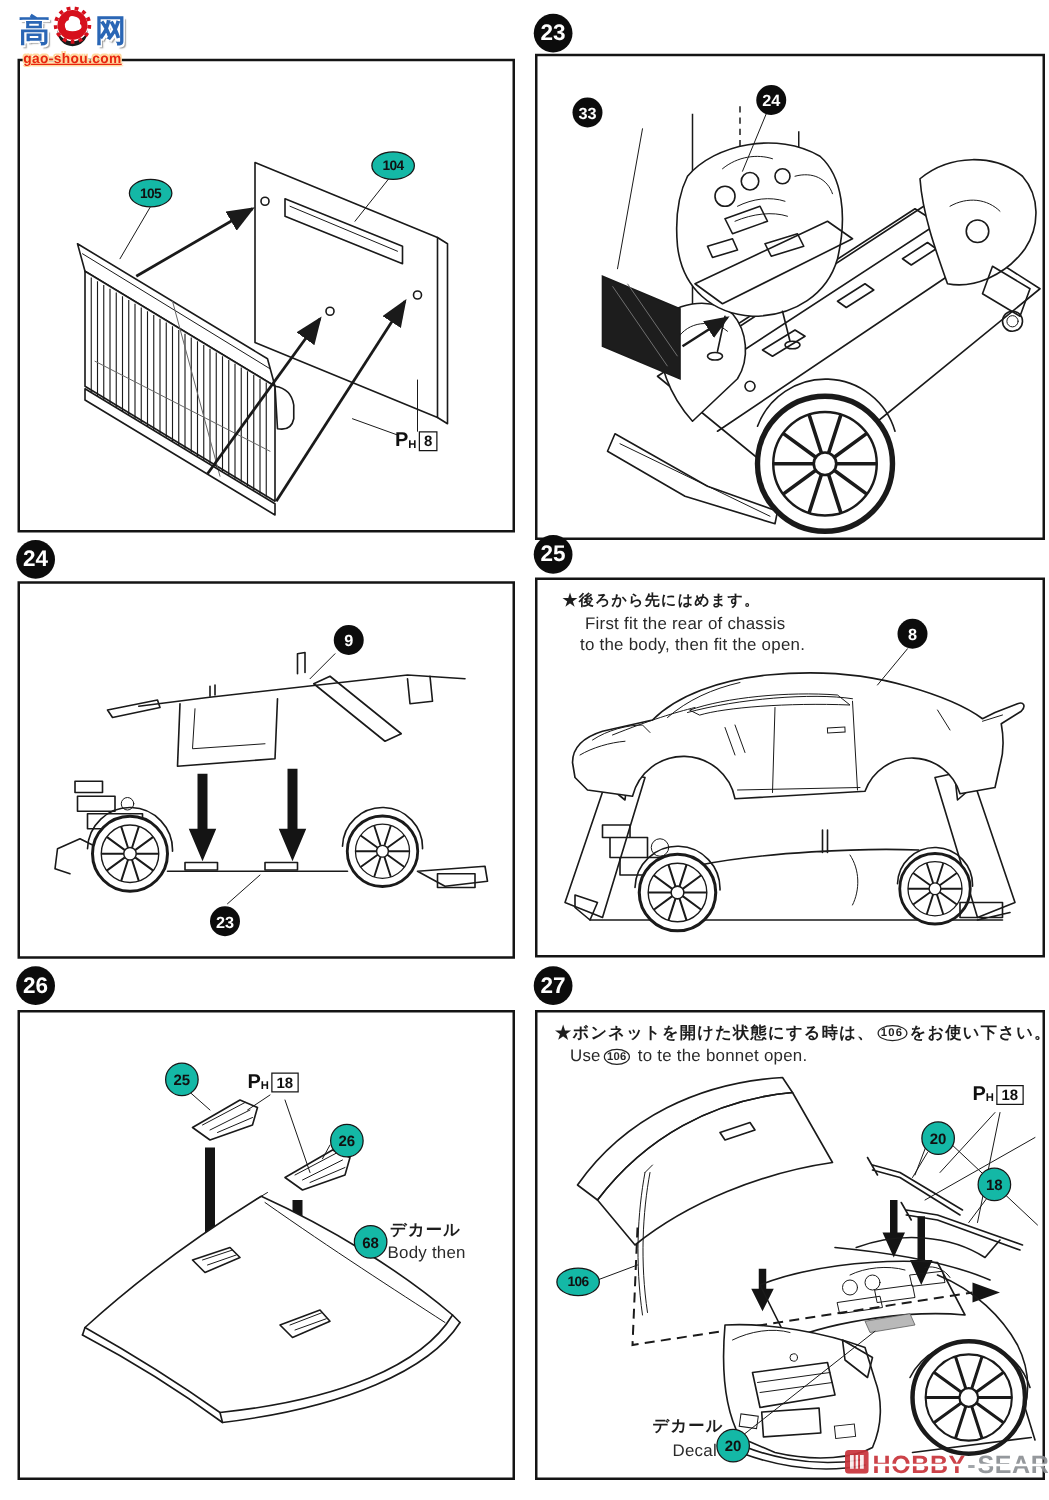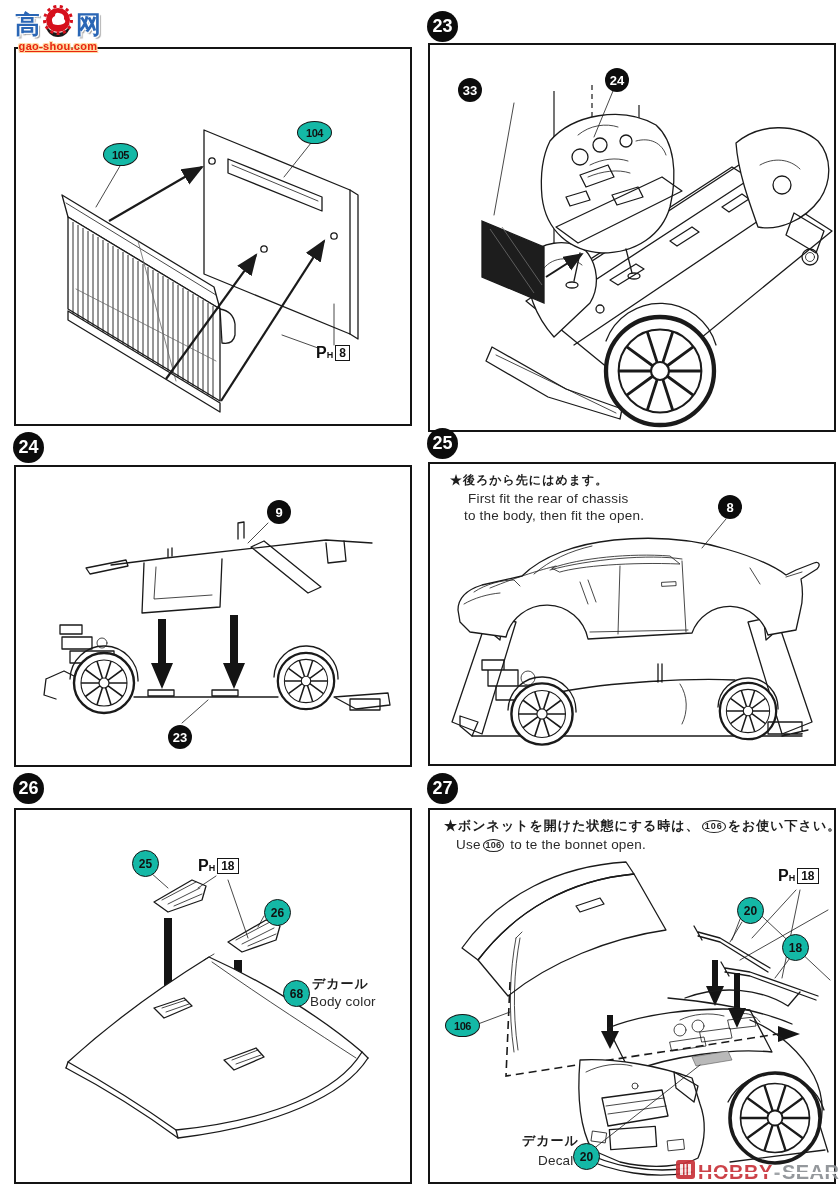--- a/index.html
+++ b/index.html
@@ -271,21 +271,21 @@
     </svg>
     <div class="co outline" style="left:116px;top:40px">25</div>
     <div class="co outline" style="left:248px;top:89px">26</div>
     <div class="co outline" style="left:267px;top:170px">68</div>
     <div class="ph" style="left:182px;top:48px">
       <span class="php">P</span>
         <span class="phh">H</span>
         <span class="phbox">18</span>
     </div>
     <div class="note jp" style="left:296px;top:165px;font-size:13px">デカール</div>
-    <div class="note en" style="left:294px;top:184px">Body color</div>
+    <div class="note en" style="left:294px;top:184px">Body then</div>
   </div>
 
   <div class="panel" style="left:428px;top:808px;width:404px;height:372px">
     <svg width="404" height="372" viewBox="0 0 404 372">
 
       <g>
         <path class="wt" d="M32,138 C70,84 130,56 196,52 L204,64 C140,70 86,100 48,150 Z"></path>
         <path class="ln" d="M48,150 C86,100 140,70 204,64 L236,120 C180,128 120,152 78,186 Z"></path>
         <path class="ln" d="M146,96 L170,88 L174,94 L150,102 Z"></path>
       </g>

